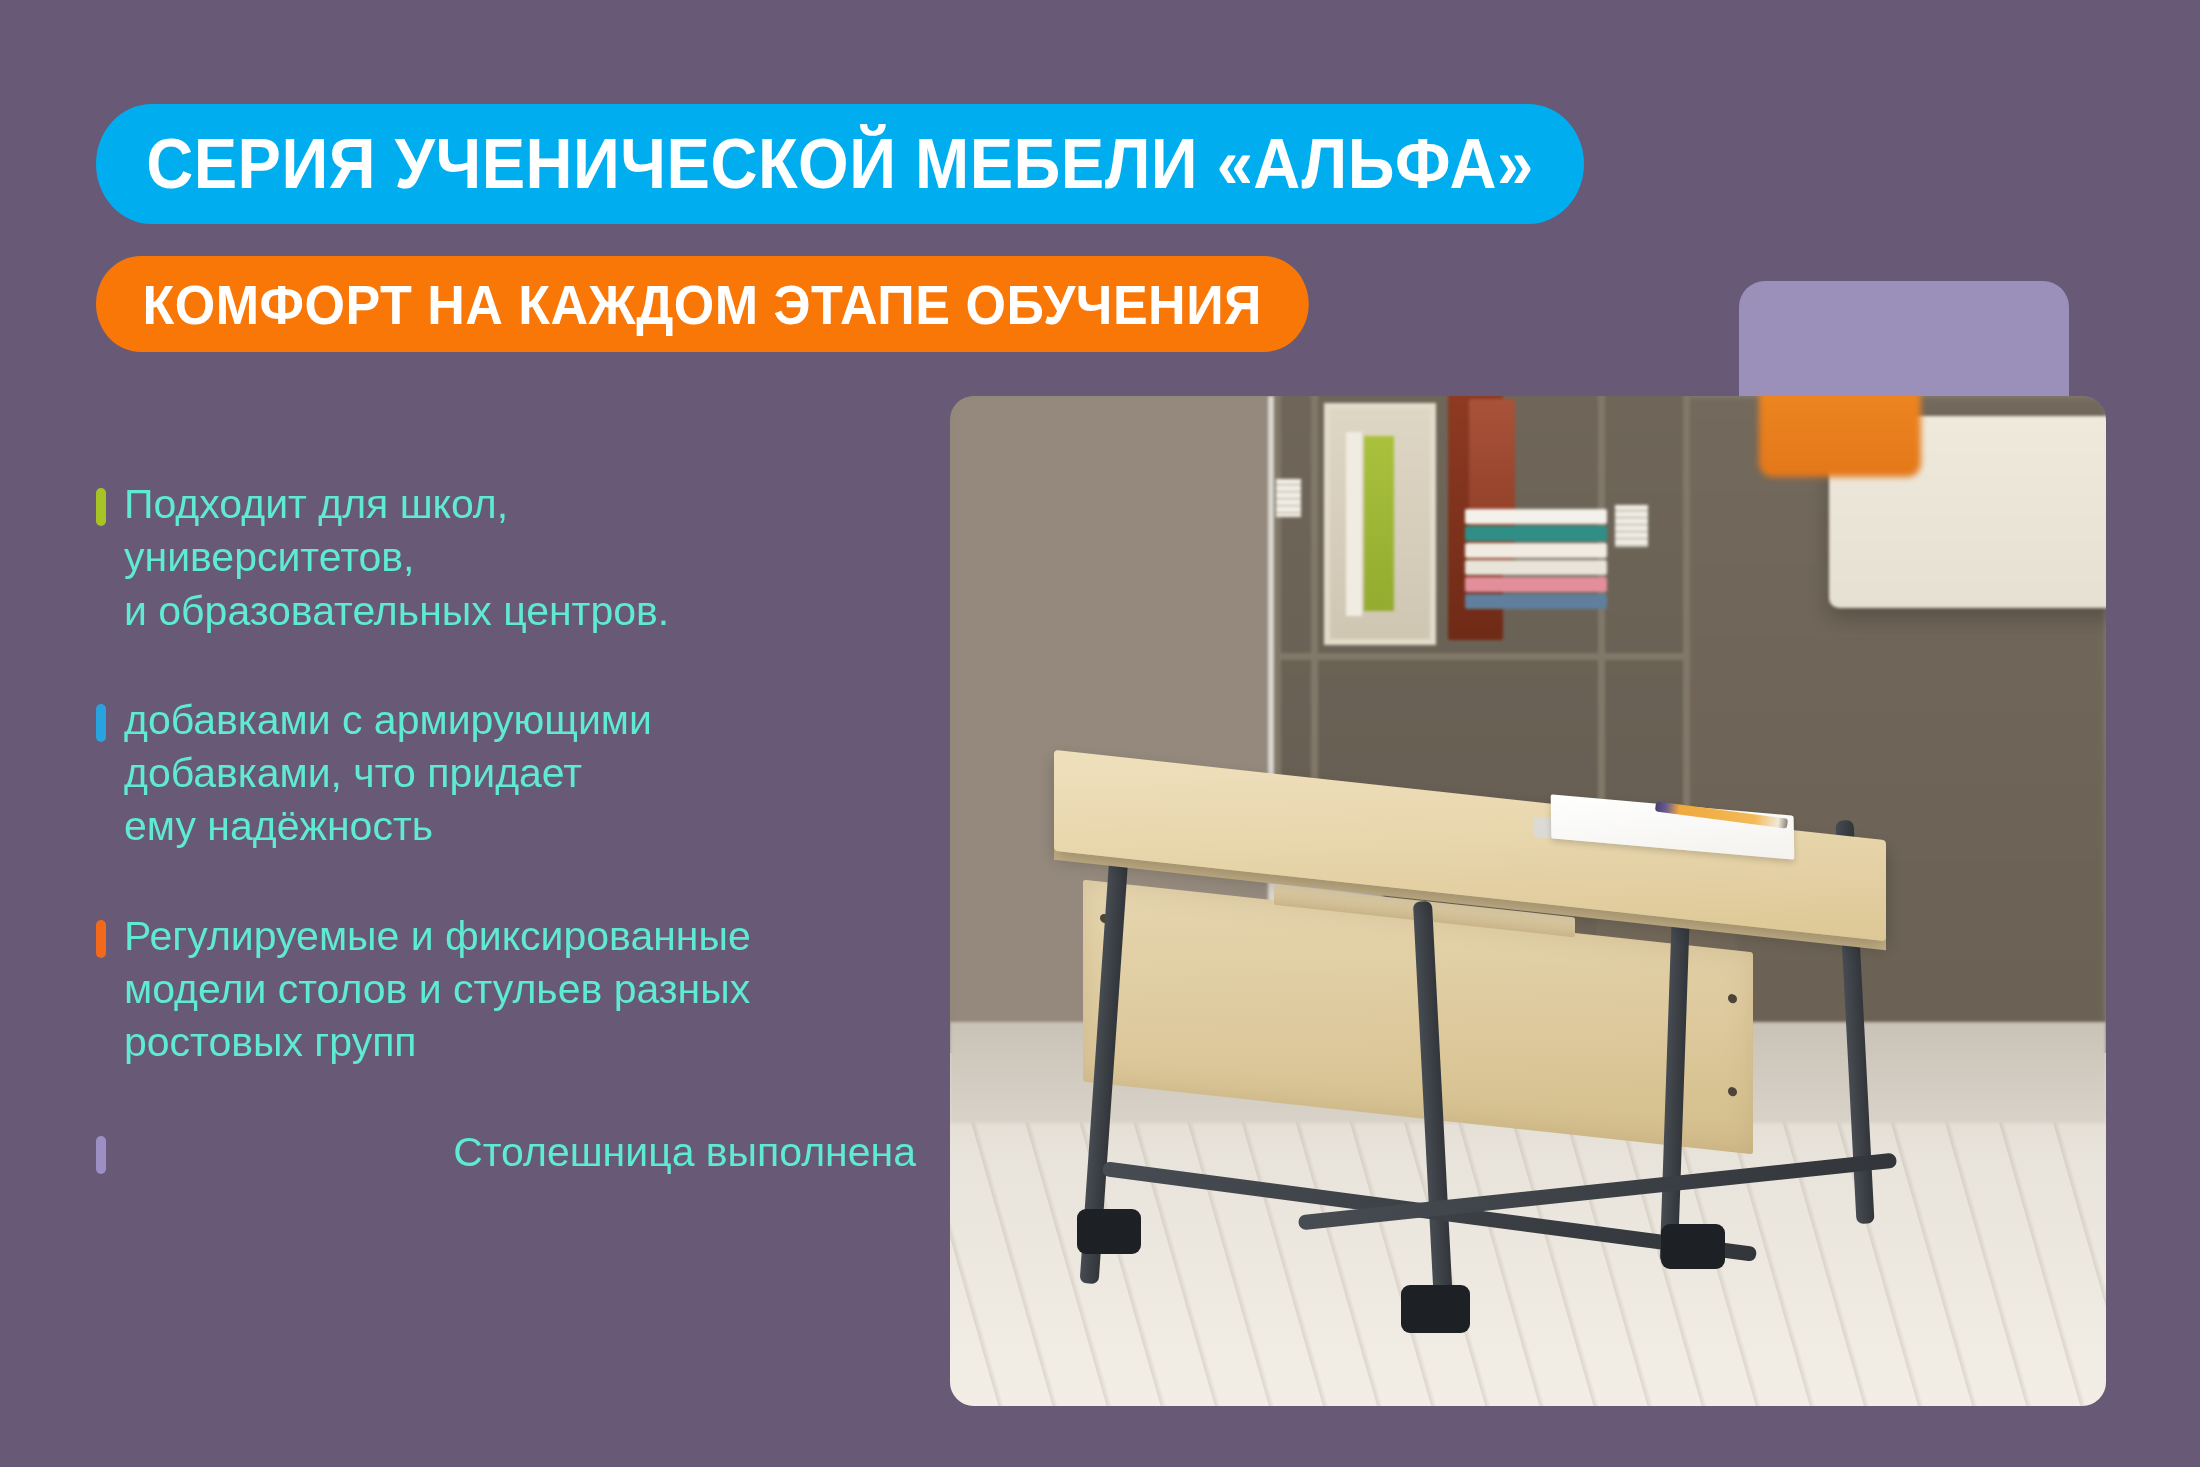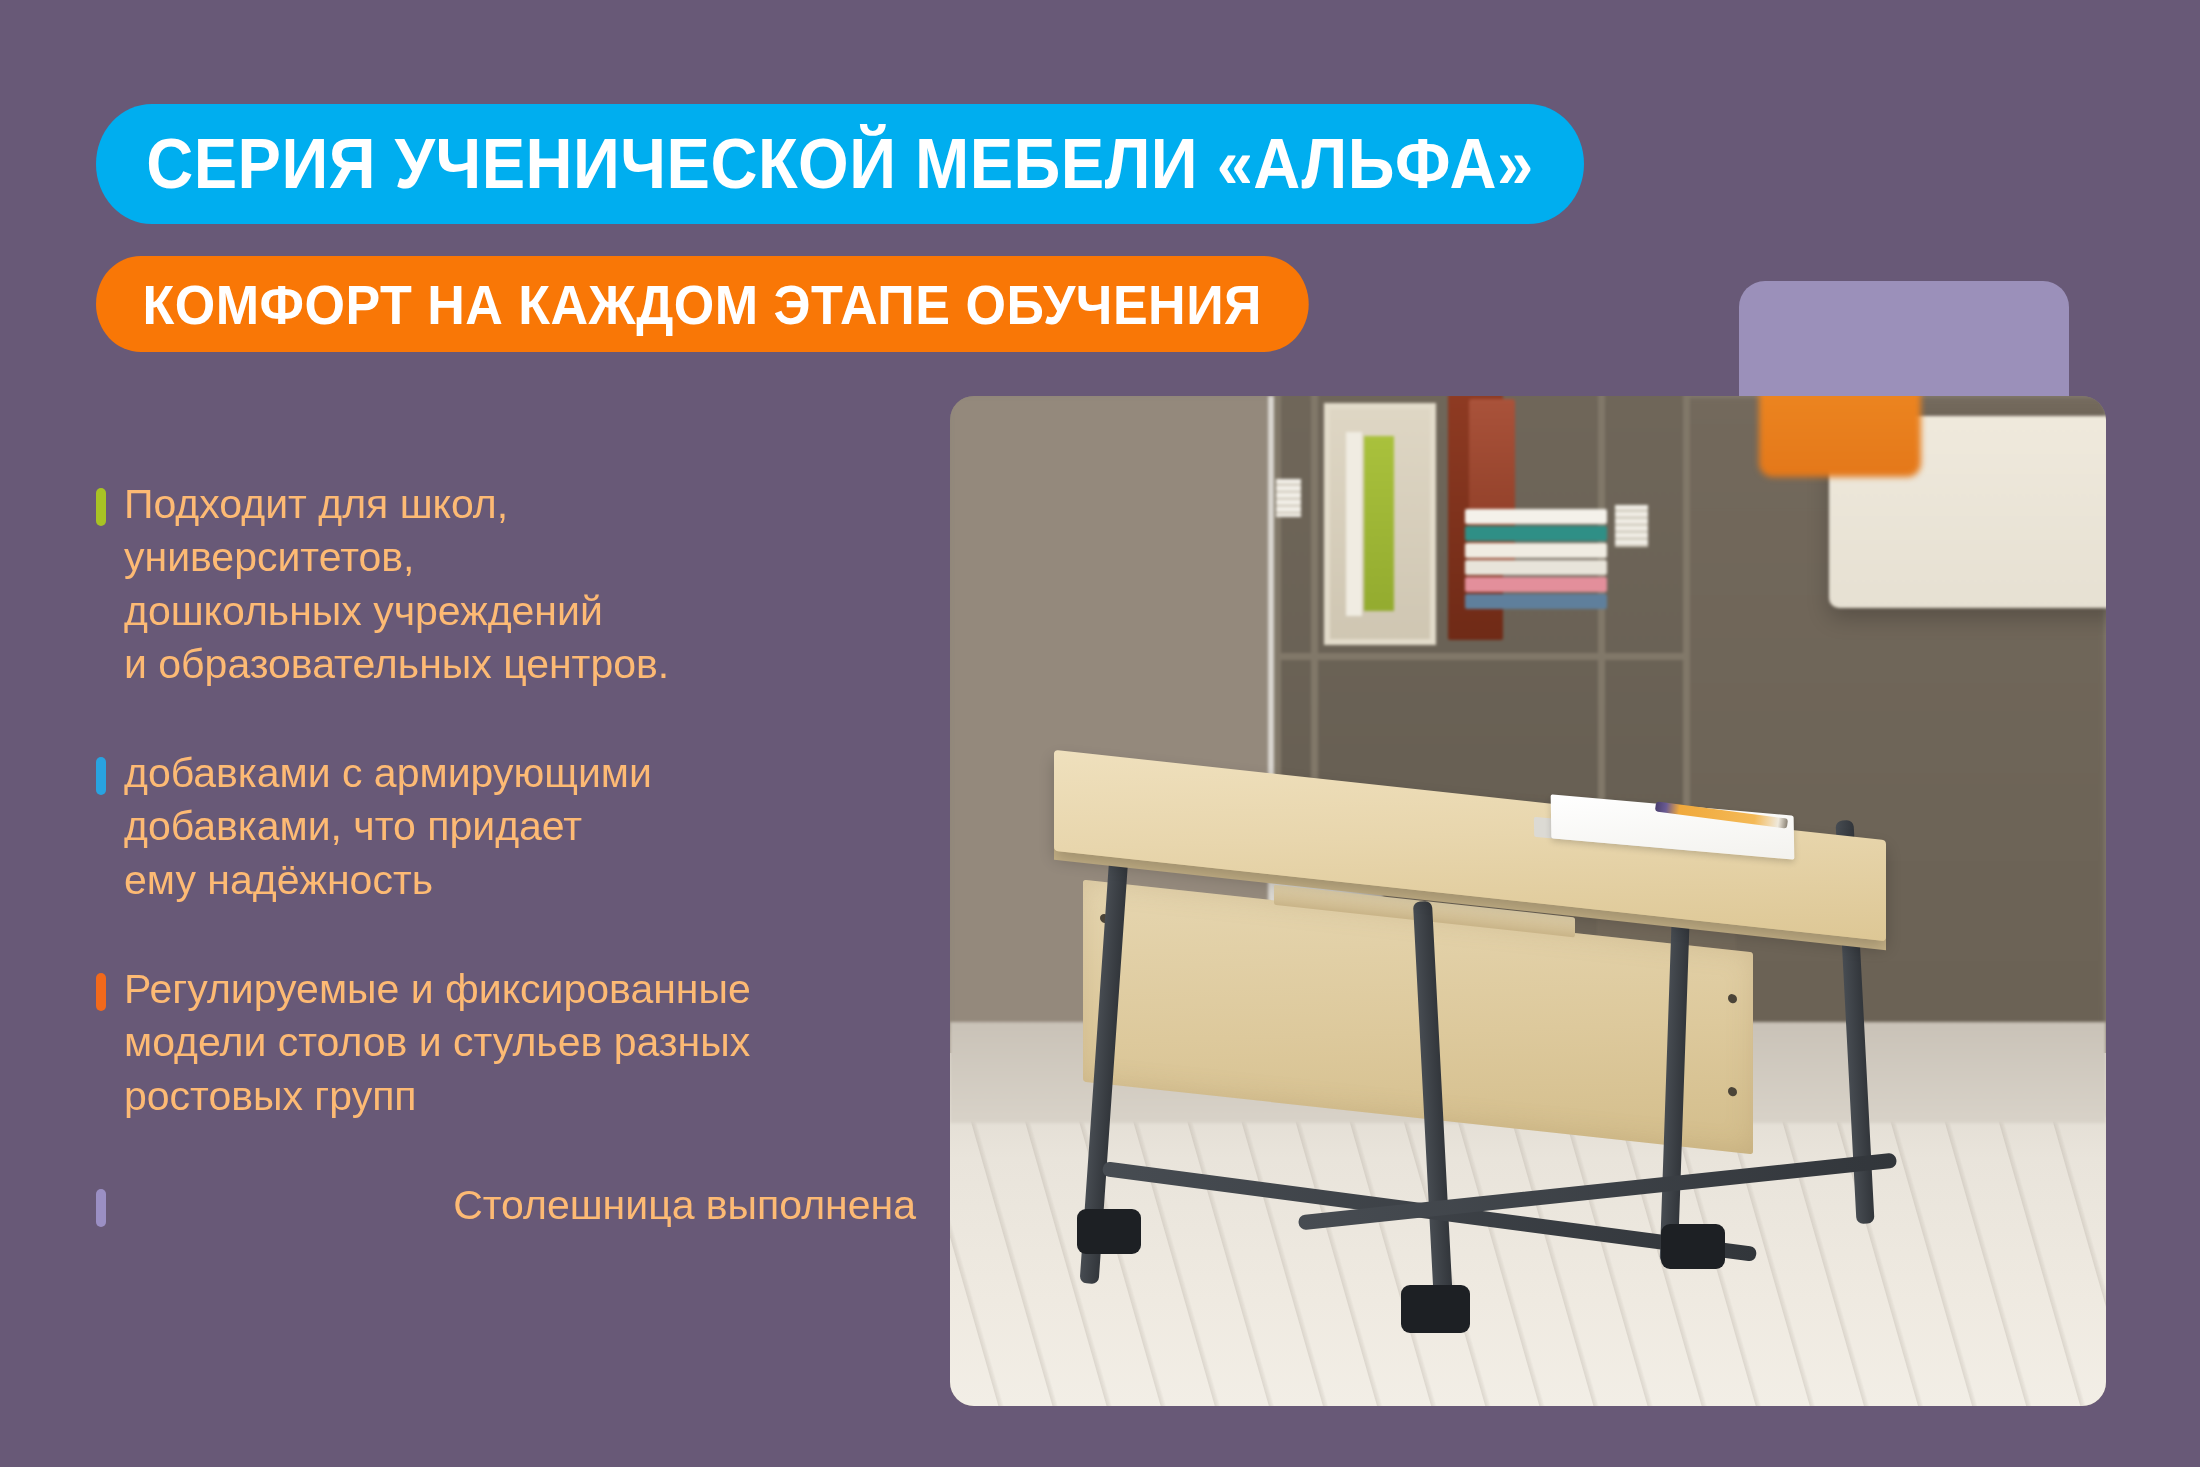--- a/index.html
+++ b/index.html
@@ -56,21 +56,21 @@
   .bullets {
     position: absolute;
     left: 96px;
     top: 478px;
     width: 820px;
   }
   .bullet {
     position: relative;
     padding-left: 28px;
     margin-bottom: 56px;
-    color: #fdba74;
+    color: #5eead4;
     font-size: 41px;
     line-height: 1.30;
     font-weight: 400;
   }
   .bullet:last-child { margin-bottom: 0; text-align: right; }
   .bullet .marker {
     position: absolute;
     left: 0;
     top: 10px;
     width: 10px;
@@ -288,21 +288,20 @@
     <span>КОМФОРТ НА КАЖДОМ ЭТАПЕ ОБУЧЕНИЯ</span>
   </div>
 
   <div class="bullets">
 
     <div class="bullet">
       <span class="marker" style="background:#A8C324"></span>
       <span class="lines">
         <span>Подходит для школ,</span>
         <span>университетов,</span>
-        <span>дошкольных учреждений</span>
         <span>и образовательных центров.</span>
       </span>
     </div>
 
     <div class="bullet">
       <span class="marker" style="background:#29A3E0"></span>
       <span class="lines">
         <span>добавками с армирующими</span>
         <span>добавками, что придает</span>
         <span>ему надёжность</span>

